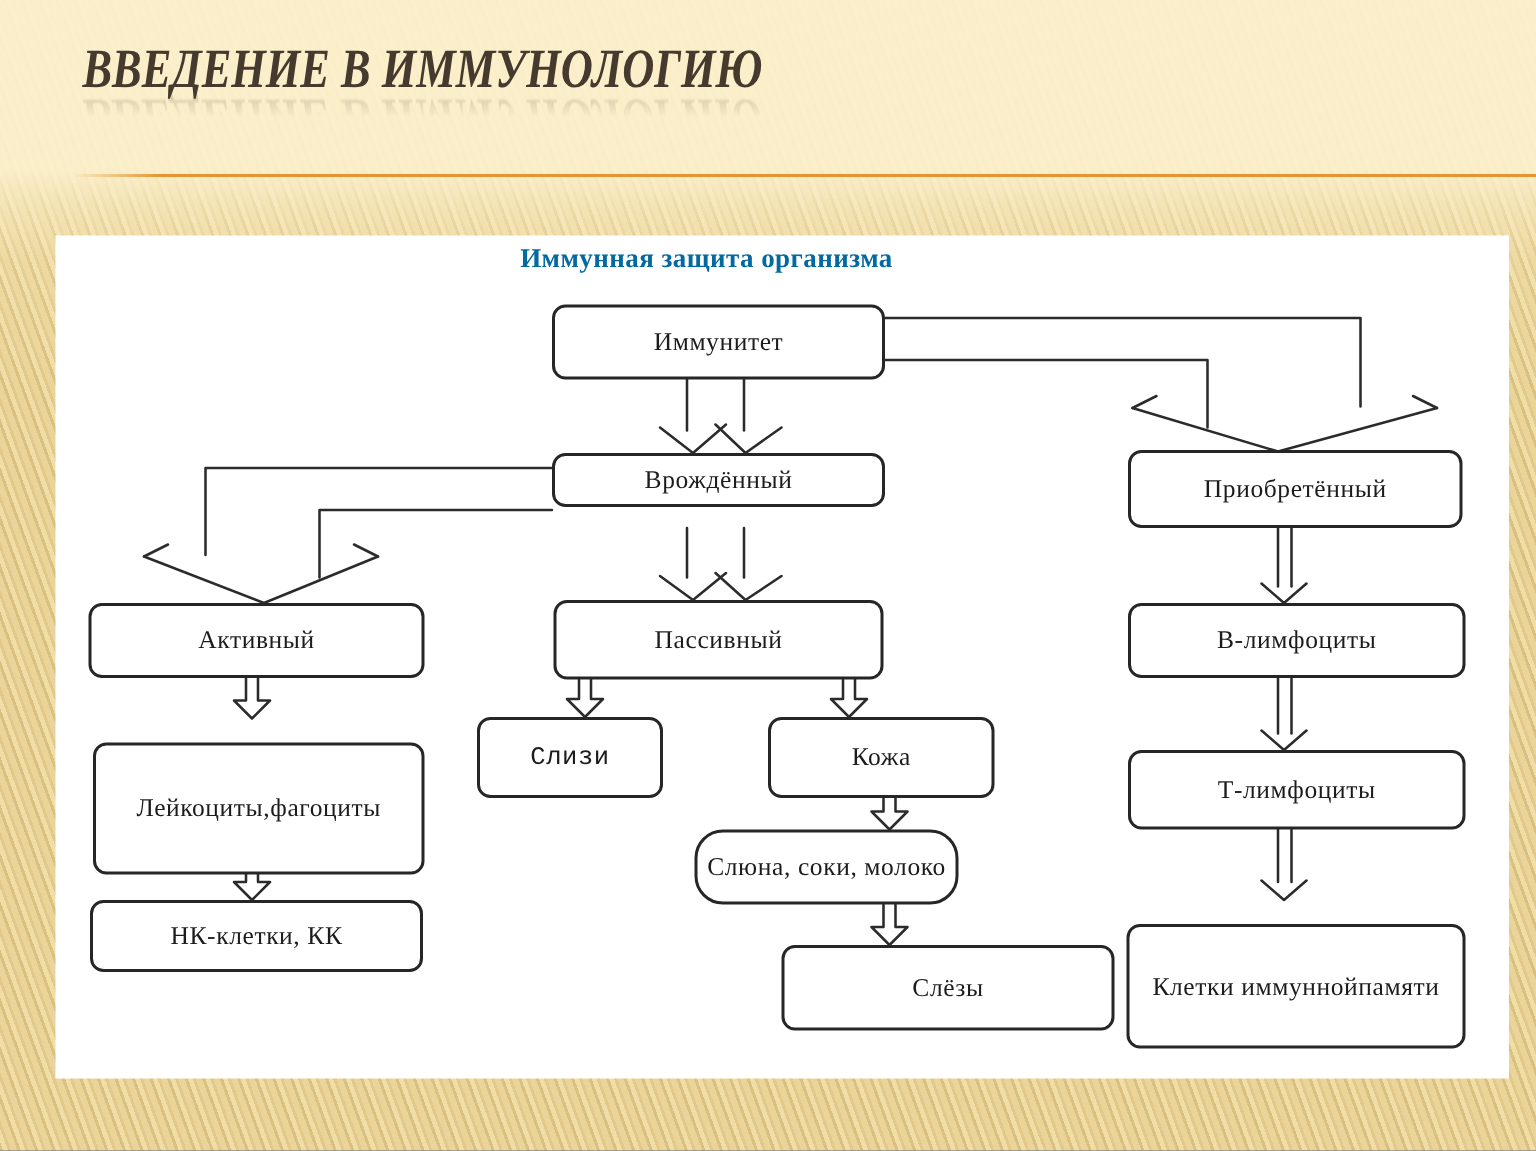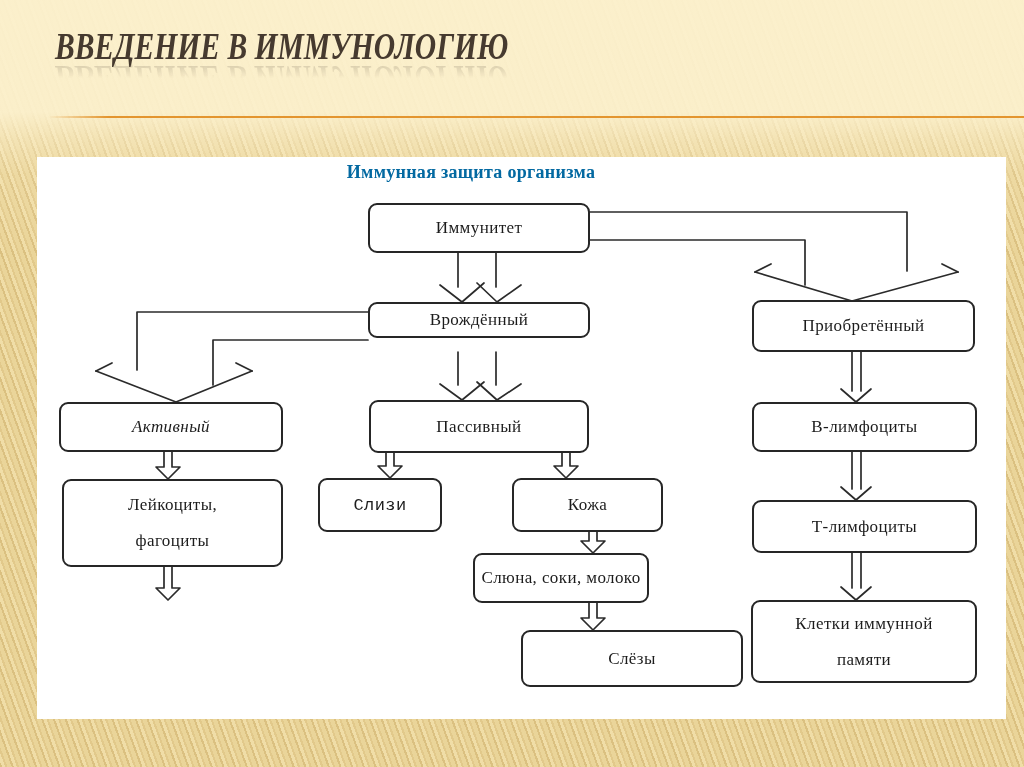--- a/index.html
+++ b/index.html
@@ -49,21 +49,21 @@
     letter-spacing:0.3px;
   }
   .arrows{position:absolute;left:0;top:0;}
   .arrows path{stroke:#2b2b2b;stroke-width:1.7;fill:none;stroke-linecap:round;stroke-linejoin:round;}
   .node{
     position:absolute;box-sizing:border-box;
     border:2px solid #262626;border-radius:9px;background:#fff;
     display:flex;align-items:center;justify-content:center;
     text-align:left;font-size:17px;color:#1c1c1c;letter-spacing:0.4px;
   }
-  .node.two-line{flex-direction:column;}
+  .node.two-line{flex-direction:row;margin-top:16px;}
   .node.two-line span{display:block;line-height:36px;}
 </style>
 </head>
 <body>
 
 <div class="slide">
 
   <div class="title-block">
     <div class="slide-title">ВВЕДЕНИЕ В ИММУНОЛОГИЮ</div>
     <div class="slide-title reflection" aria-hidden="true">ВВЕДЕНИЕ В ИММУНОЛОГИЮ</div>
@@ -149,39 +149,40 @@
         <path d="M552,446 V461 H544 L556,473 L568,461 H560 V446"></path>
       </g>
     </svg>
 
     <div class="node" style="left:331px;top:46px;width:222px;height:50px;">Иммунитет</div>
 
     <div class="node" style="left:331px;top:145px;width:222px;height:36px;">Врождённый</div>
 
     <div class="node" style="left:715px;top:143px;width:223px;height:52px;">Приобретённый</div>
 
-    <div class="node" style="left:22px;top:245px;width:224px;height:50px;font-style:italic;">Активный</div>
+    <div class="node" style="left:22px;top:245px;width:224px;height:50px;">Активный</div>
 
     <div class="node" style="left:332px;top:243px;width:220px;height:53px;">Пассивный</div>
 
     <div class="node" style="left:715px;top:245px;width:225px;height:50px;">В-лимфоциты</div>
 
     <div class="node" style="left:715px;top:343px;width:225px;height:53px;">Т-лимфоциты</div>
 
     <div class="node two-line" style="left:25px;top:322px;width:221px;height:88px;">
       <span>Лейкоциты,</span>
       <span>фагоциты</span>
     </div>
 
+    <div class="node" style="left:23px;top:443px;width:222px;height:48px;">НК-клетки, КК</div>
 
     <div class="node" style="left:281px;top:321px;width:124px;height:54px;font-family:Liberation Mono, monospace;">Слизи</div>
 
     <div class="node" style="left:475px;top:321px;width:151px;height:54px;">Кожа</div>
 
-    <div class="node" style="left:436px;top:396px;width:176px;height:50px;">Слюна, соки, молоко</div>
+    <div class="node" style="left:426px;top:396px;width:176px;height:50px;border-radius:19px;">Слюна, соки, молоко</div>
 
     <div class="node" style="left:448px;top:473px;width:222px;height:57px;margin-left:36px;">Слёзы</div>
 
     <div class="node two-line" style="left:714px;top:443px;width:226px;height:83px;">
       <span>Клетки иммунной</span>
       <span>памяти</span>
     </div>
 
   </div>
 </div>

